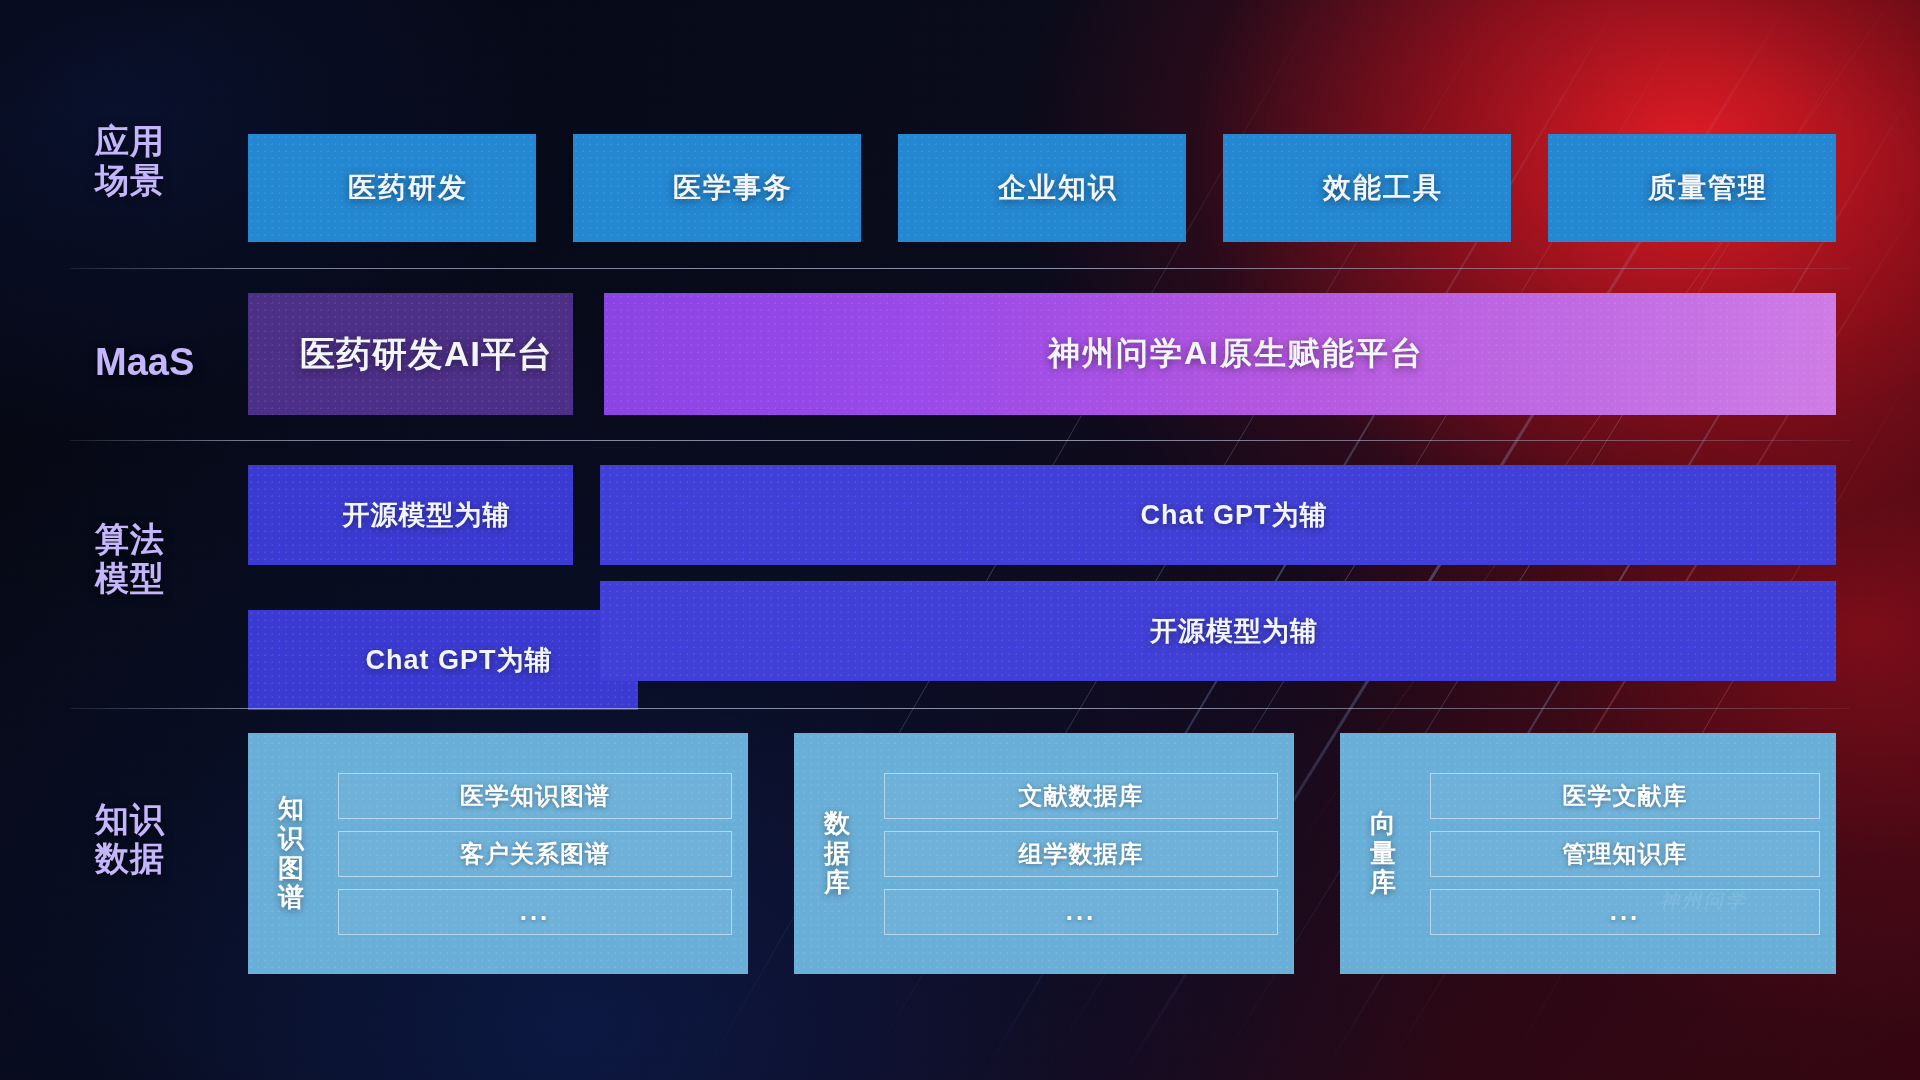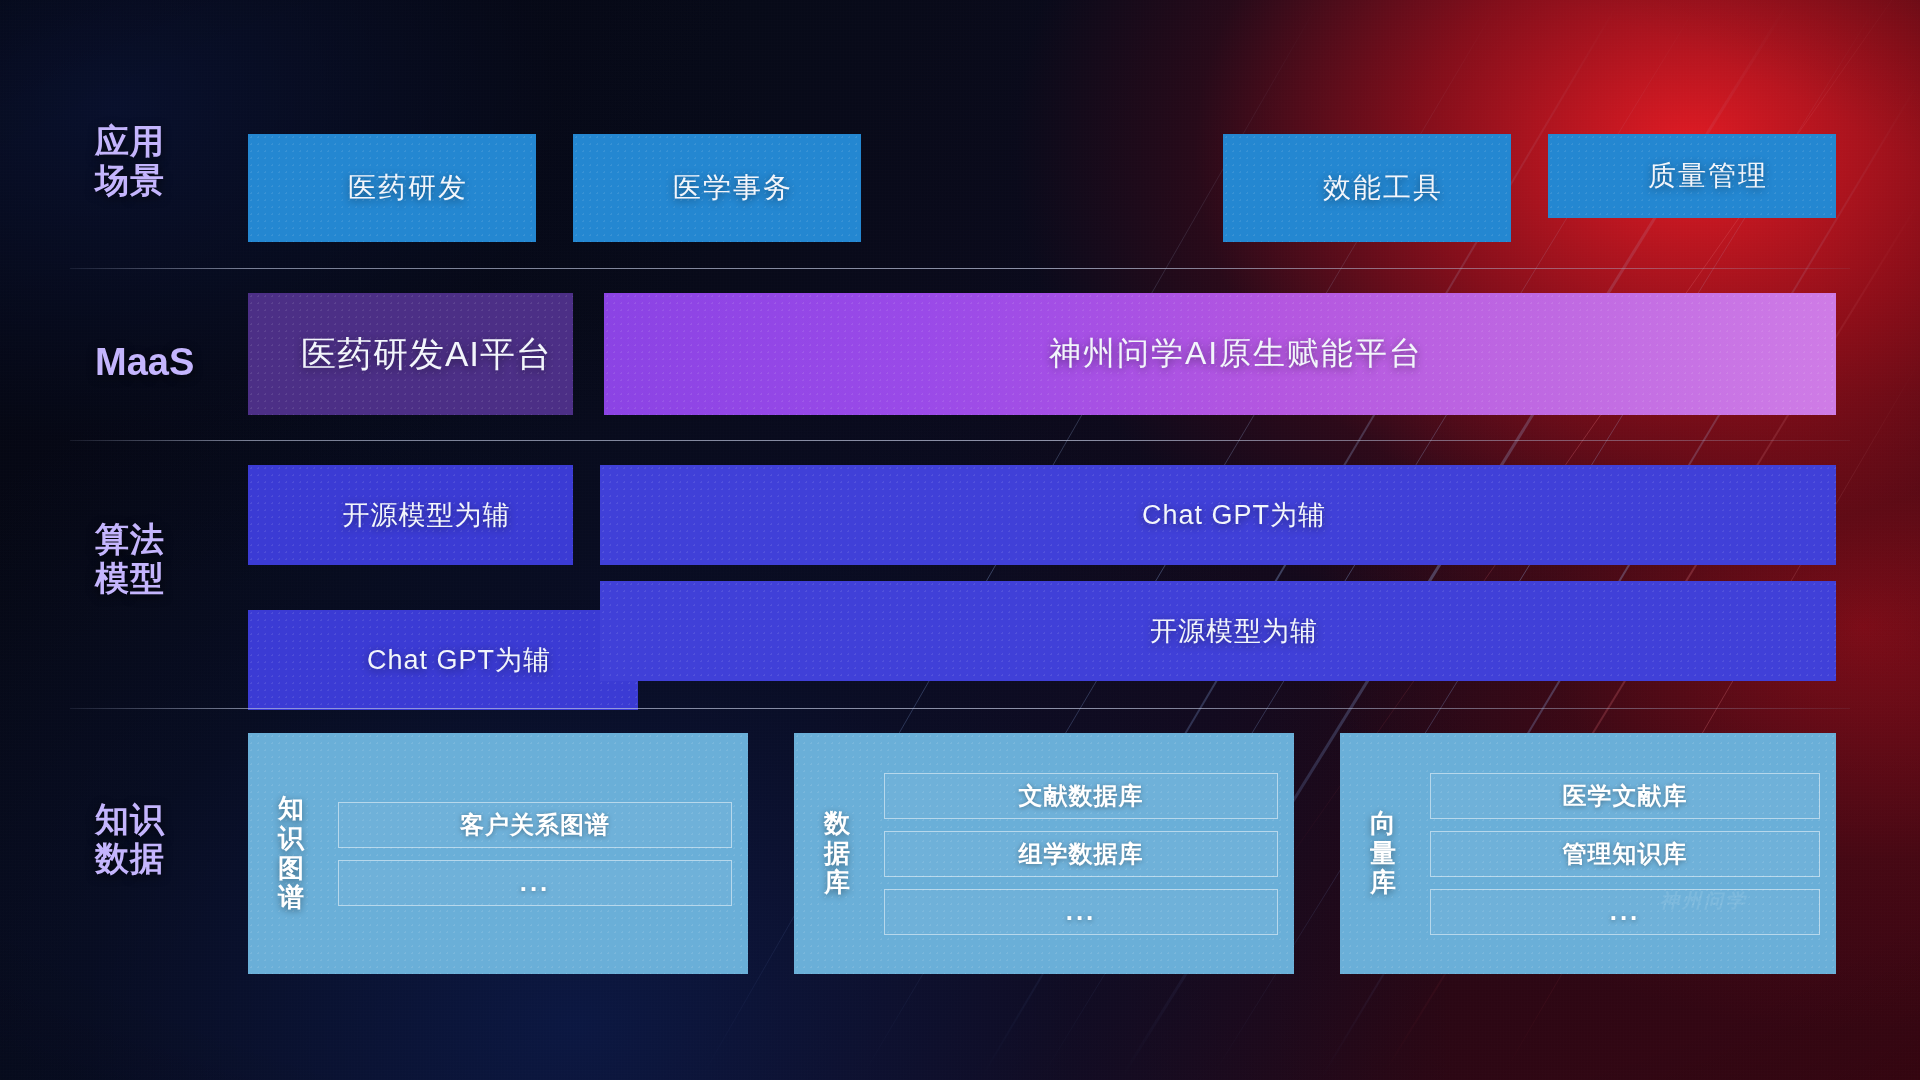--- a/index.html
+++ b/index.html
@@ -55,21 +55,21 @@
     position:absolute;
     left:70px; width:1780px; height:1px;
     background:linear-gradient(90deg, rgba(150,160,190,0.12) 0%, rgba(190,198,222,0.62) 10%, rgba(196,202,226,0.70) 55%, rgba(170,178,205,0.42) 88%, rgba(140,148,175,0.10) 100%);
   }
   .tier-box {
     position:absolute;
     display:flex;
     align-items:center;
     justify-content:center;
     color:#f2f5fb;
-    font-weight:normal;
+    font-weight:bold;
     text-shadow:0 2px 8px rgba(0,0,0,0.45);
     overflow:hidden;
     padding-left:32px;
   }
   .tier-box::after {
     content:"";
     position:absolute; inset:0;
     background-image:radial-gradient(rgba(255,255,255,0.09) 1px, rgba(0,0,0,0) 1px);
     background-size:7px 7px;
     pointer-events:none;
@@ -185,22 +185,23 @@
 
 <div id="diagram">
 
   <div class="row-label" style="top:122px; font-size:34px;">
     <div>应用</div>
     <div>场景</div>
   </div>
 
   <div class="tier-box app-box" style="left:248px; top:134px; width:288px; height:108px;">医药研发</div>
   <div class="tier-box app-box" style="left:573px; top:134px; width:288px; height:108px;">医学事务</div>
+  <div class="tier-box app-box" style="left:898px; top:134px; width:288px; height:108px;">企业知识</div>
   <div class="tier-box app-box" style="left:1223px; top:134px; width:288px; height:108px;">效能工具</div>
-  <div class="tier-box app-box" style="left:1548px; top:134px; width:288px; height:84px;">质量管理</div>
+  <div class="tier-box app-box" style="left:1548px; top:134px; width:288px; height:108px;">质量管理</div>
 
   <div class="divider" style="top:268px;"></div>
 
   <div class="row-label" style="top:340px; font-size:38px; letter-spacing:0px;">MaaS</div>
 
   <div class="tier-box maas-left" style="left:248px; top:293px; width:325px; height:122px;">医药研发AI平台</div>
   <div class="tier-box maas-right" style="left:604px; top:293px; width:1232px; height:122px;">神州问学AI原生赋能平台</div>
 
   <div class="divider" style="top:440px;"></div>
 
@@ -223,20 +224,21 @@
   </div>
 
   <div class="kd-panel" style="left:248px; top:733px; width:500px; height:241px;">
     <div class="kd-vlabel">
       <span>知</span>
       <span>识</span>
       <span>图</span>
       <span>谱</span>
     </div>
     <div class="kd-items">
+      <div class="kd-item">医学知识图谱</div>
       <div class="kd-item">客户关系图谱</div>
       <div class="kd-item ellipsis">...</div>
     </div>
   </div>
 
   <div class="kd-panel" style="left:794px; top:733px; width:500px; height:241px;">
     <div class="kd-vlabel">
       <span>数</span>
       <span>据</span>
       <span>库</span>

